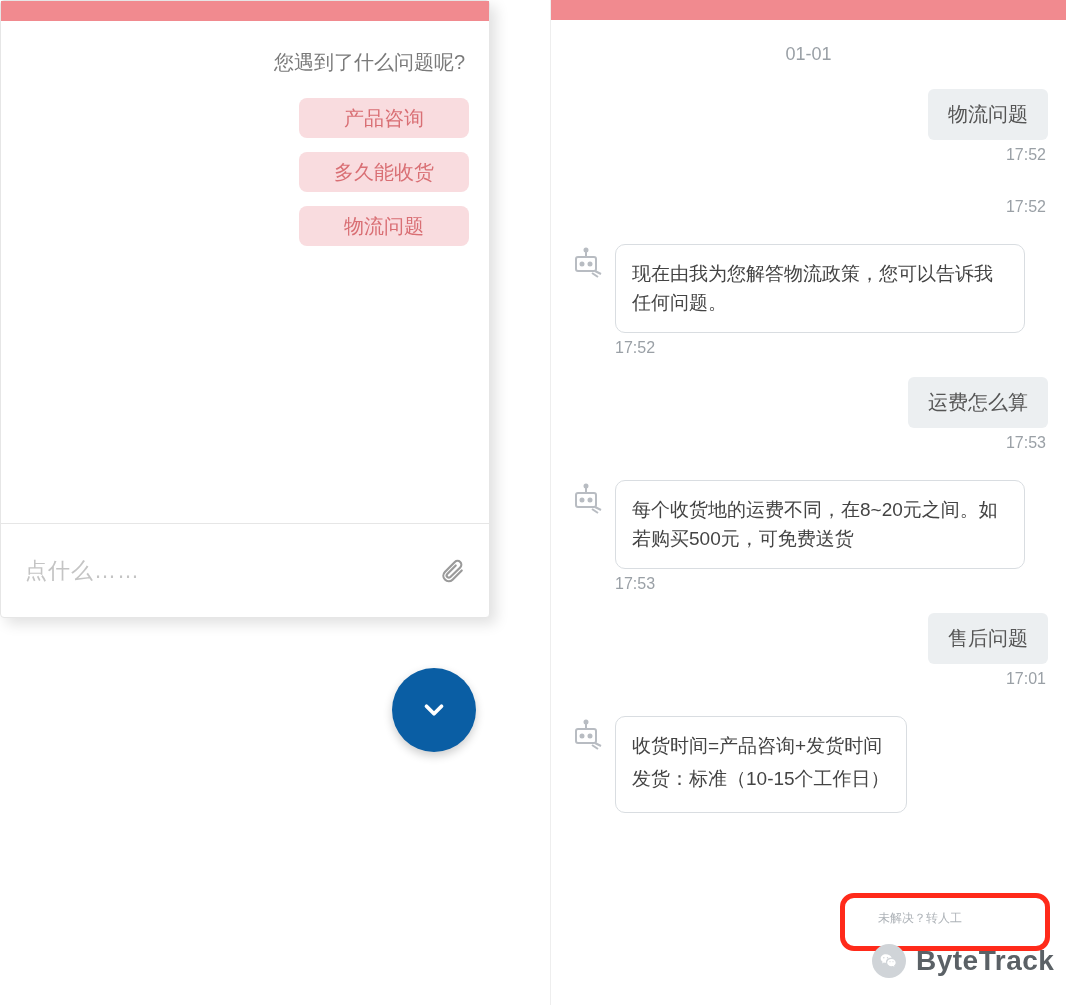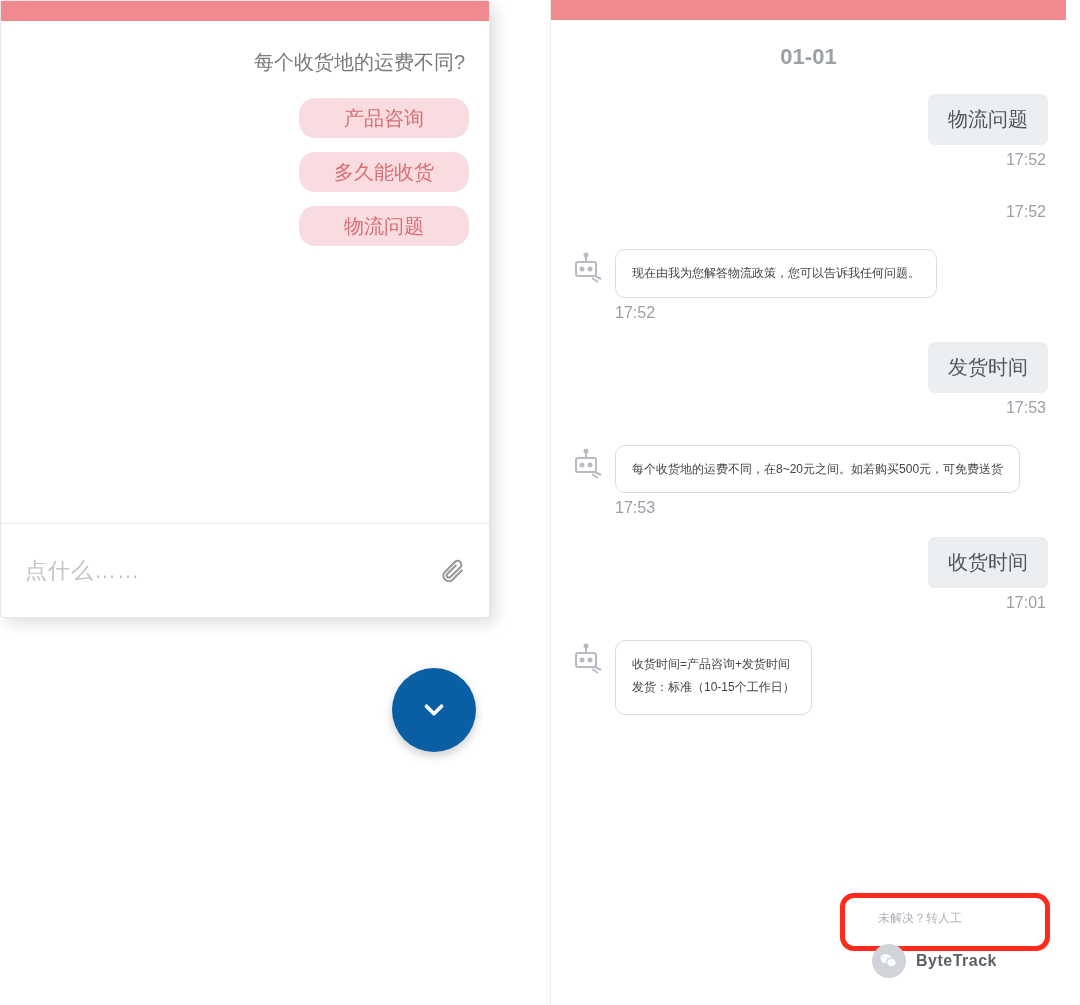--- a/index.html
+++ b/index.html
@@ -4,58 +4,58 @@
 <style>
   * { box-sizing: border-box; margin: 0; padding: 0; }
   html, body { width: 1080px; height: 1005px; font-family: "Helvetica Neue", Arial, "PingFang SC", "Microsoft YaHei", sans-serif; background: #fff; color: #333; }
   .stage { position: relative; width: 1080px; height: 1005px; overflow: hidden; }
 
   
   .left-panel { position: absolute; left: 0; top: 0; width: 490px; height: 618px; background: #fff; border: 1px solid #e6e6e6; border-radius: 4px; box-shadow: 6px 6px 14px rgba(0,0,0,0.12); display: flex; flex-direction: column; }
   .left-header { height: 20px; background: #f18a8f; }
   .left-body { flex: 1; padding: 28px 20px 0 20px; display: flex; flex-direction: column; align-items: flex-end; }
   .left-prompt { font-size: 20px; color: #7a7a7a; margin-bottom: 22px; padding-right: 4px; }
-  .pill-btn { width: 170px; height: 40px; background: #f9dcdf; color: #d96f74; border-radius: 16px; display: flex; align-items: center; justify-content: center; font-size: 20px; margin-bottom: 14px; cursor: pointer; }
+  .pill-btn { width: 170px; height: 40px; background: #f9dcdf; color: #d96f74; border-radius: 8px; display: flex; align-items: center; justify-content: center; font-size: 20px; margin-bottom: 14px; cursor: pointer; }
   .left-input-row { height: 94px; border-top: 1px solid #e6e6e6; display: flex; align-items: center; padding: 13px 24px; }
   .left-placeholder { flex: 1; font-size: 22px; color: #c4c4c4; letter-spacing: 1px; }
   .attach-icon { width: 26px; height: 26px; display: flex; align-items: center; justify-content: center; color: #9a9a9a; }
 
   .fab { position: absolute; left: 392px; top: 668px; width: 84px; height: 84px; border-radius: 50%; background: #0a5ea4; display: flex; align-items: center; justify-content: center; cursor: pointer; box-shadow: 0 4px 10px rgba(0,0,0,0.2); }
   .fab svg { width: 30px; height: 30px; }
 
   
   .right-panel { position: absolute; left: 550px; top: 0; width: 516px; height: 1005px; background: #ffffff; border-left: 1px solid #eee; }
   .right-header { height: 20px; background: #f18a8f; }
   .right-body { padding: 18px 18px 40px 18px; position: relative; height: calc(100% - 20px); }
-  .date-divider { text-align: center; color: #9aa0a6; font-size: 22px; margin: 6px 0 24px 0; font-weight: bold; }
+  .date-divider { text-align: center; color: #9aa0a6; font-size: 18px; margin: 6px 0 24px 0; }
   .row { display: flex; margin-bottom: 6px; }
   .row.right { justify-content: flex-end; flex-direction: column; align-items: flex-end; }
   .user-bubble { background: #eceff1; color: #555; padding: 12px 20px; border-radius: 6px; font-size: 20px; }
   .time-right { font-size: 16px; color: #9aa0a6; margin-top: 6px; margin-bottom: 22px; padding-right: 2px; }
   .bot-col { display: flex; flex-direction: column; align-items: flex-start; }
   .bot-row { display: flex; align-items: flex-start; }
   .bot-avatar { width: 34px; height: 34px; margin-right: 12px; margin-top: 2px; display:flex; align-items:center; justify-content:center; }
-  .bot-bubble { background: #fff; border: 1px solid #d9dde1; border-radius: 10px; padding: 14px 16px; font-size: 12px; color: #444; max-width: 410px; line-height: 1.55; }
+  .bot-bubble { background: #fff; border: 1px solid #d9dde1; border-radius: 10px; padding: 14px 16px; font-size: 19px; color: #444; max-width: 410px; line-height: 1.55; }
   .time-left { font-size: 16px; color: #9aa0a6; margin-top: 6px; margin-left: 46px; margin-bottom: 20px; }
   .bot-p { margin-bottom: 4px; }
 
   .highlight-box { position: absolute; left: 840px; top: 893px; width: 210px; height: 58px; border: 5px solid #ff2a1a; border-radius: 14px; pointer-events: none; }
   .footer-hint { position: absolute; left: 878px; top: 910px; font-size: 12px; color: #aeb3b8; }
   .watermark { position: absolute; left: 872px; top: 944px; display:flex; align-items:center; gap:10px; }
   .wm-circle { width:34px; height:34px; border-radius:50%; background:#d0d4d8; display:flex; align-items:center; justify-content:center; }
-  .wm-text { font-size:16px; font-weight:600; color:#5b6166; letter-spacing:0.5px; }
+  .wm-text { font-size:28px; font-weight:600; color:#5b6166; letter-spacing:0.5px; }
 </style>
 </head>
 <body>
 <div class="stage">
 
 <div class="left-panel">
   <div class="left-header"></div>
   <div class="left-body">
-    <div class="left-prompt">每个收货地的运费不同?</div>
+    <div class="left-prompt">您遇到了什么问题呢?</div>
     <div class="pill-btn">产品咨询</div>
     <div class="pill-btn">多久能收货</div>
     <div class="pill-btn">物流问题</div>
   </div>
   <div class="left-input-row">
     <div class="left-placeholder">点什么……</div>
     <div class="attach-icon">
       <svg viewBox="0 0 24 24" width="26" height="26" fill="none" stroke="#9a9a9a" stroke-width="2" stroke-linecap="round" stroke-linejoin="round">
             <path d="M21 11.5l-8.5 8.5a5 5 0 0 1-7.07-7.07l9.19-9.19a3.5 3.5 0 0 1 4.95 4.95L10.5 17.5a2 2 0 0 1-2.83-2.83l7.78-7.78"></path>
           </svg>
@@ -95,21 +95,21 @@
                 <line x1="22" y1="26" x2="28" y2="30"></line>
                 <line x1="25" y1="24" x2="31" y2="27"></line>
               </svg>
         </div>
         <div class="bot-bubble">现在由我为您解答物流政策，您可以告诉我任何问题。</div>
       </div>
       <div class="time-left">17:52</div>
     </div>
 
     <div class="row right">
-      <div class="user-bubble">发货时间</div>
+      <div class="user-bubble">运费怎么算</div>
       <div class="time-right">17:53</div>
     </div>
 
     <div class="bot-col">
       <div class="bot-row">
         <div class="bot-avatar">
           <svg viewBox="0 0 32 32" width="32" height="32" fill="none" stroke="#b8bcc2" stroke-width="2">
                 <rect x="6" y="10" width="20" height="14" rx="2"></rect>
                 <line x1="16" y1="4" x2="16" y2="10"></line>
                 <circle cx="16" cy="3" r="1.5" fill="#b8bcc2"></circle>
@@ -118,21 +118,21 @@
                 <line x1="22" y1="26" x2="28" y2="30"></line>
                 <line x1="25" y1="24" x2="31" y2="27"></line>
               </svg>
         </div>
         <div class="bot-bubble">每个收货地的运费不同，在8~20元之间。如若购买500元，可免费送货</div>
       </div>
       <div class="time-left">17:53</div>
     </div>
 
     <div class="row right">
-      <div class="user-bubble">收货时间</div>
+      <div class="user-bubble">售后问题</div>
       <div class="time-right">17:01</div>
     </div>
 
     <div class="bot-col">
       <div class="bot-row">
         <div class="bot-avatar">
           <svg viewBox="0 0 32 32" width="32" height="32" fill="none" stroke="#b8bcc2" stroke-width="2">
                 <rect x="6" y="10" width="20" height="14" rx="2"></rect>
                 <line x1="16" y1="4" x2="16" y2="10"></line>
                 <circle cx="16" cy="3" r="1.5" fill="#b8bcc2"></circle>

